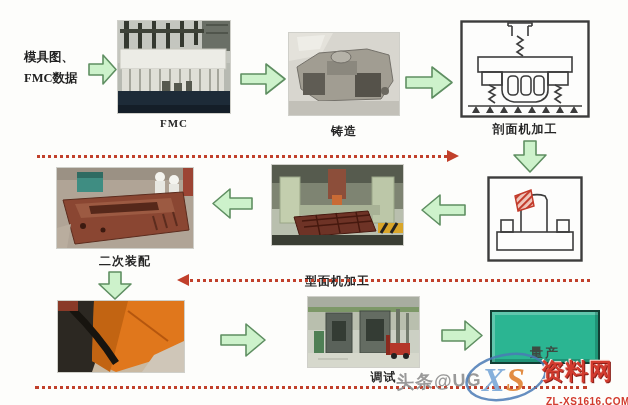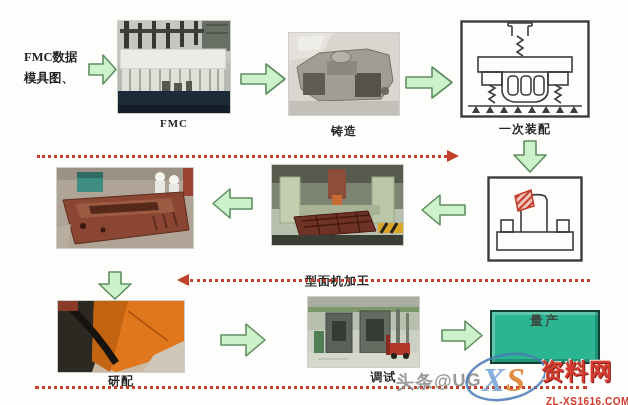--- a/index.html
+++ b/index.html
@@ -28,21 +28,21 @@
   .flip-h{transform:scaleX(-1);}
   .dotline{position:absolute;height:0;border-top:3px dotted var(--dotted-line);}
   .ah-right{position:absolute;width:0;height:0;border-top:6px solid transparent;
     border-bottom:6px solid transparent;border-left:12px solid var(--dotted-line);}
   .ah-left{position:absolute;width:0;height:0;border-top:6px solid transparent;
     border-bottom:6px solid transparent;border-right:12px solid var(--dotted-line);}
   .mass-box{
     position:absolute;left:490px;top:310px;width:106px;height:50px;
     background:var(--mass-production-fill);border:2px solid var(--mass-production-border);
     box-shadow:inset -3px -3px 0 rgba(0,60,45,.28), inset 3px 3px 0 rgba(255,255,255,.25);
-    display:flex;align-items:flex-start;justify-content:center;
+    display:flex;align-items:flex-end;justify-content:center;
     font-family:Liberation Mono, monospace;font-weight:bold;
     font-size:13px;color:#3d4a42;letter-spacing:2px;
   }
   .wm-byline{
     position:absolute;left:396px;top:369px;
     font-size:18px;font-weight:bold;color:var(--watermark-gray);
     transform:rotate(-2deg);letter-spacing:1px;opacity:.9;white-space:nowrap;
   }
   .wm-brand{
     position:absolute;left:541px;top:356px;font-size:23px;font-weight:bold;
@@ -55,22 +55,22 @@
     color:var(--watermark-red);letter-spacing:.5px;white-space:nowrap;margin-top:12px;
   }
   .wm-logo{position:absolute;left:462px;top:349px;}
 </style>
 </head>
 <body>
 
 <div class="canvas">
 
   <div class="input-label">
+    <div>模具图、</div>
     <div>FMC数据</div>
-    <div>模具图、</div>
   </div>
 
   <svg class="arrow" style="left:87px;top:53px" width="31" height="33" viewBox="0 0 31 33">
     <path d="M2,11 L16,11 L16,2 L29,16.5 L16,31 L16,22 L2,22 Z" style="fill:var(--arrow-fill);stroke:var(--arrow-stroke)" stroke-width="1.6" stroke-linejoin="round"></path>
   </svg>
 
   <svg class="photo" style="left:118px;top:21px" width="112" height="92" viewBox="0 0 112 92">
     <rect width="112" height="92" fill="#b7bab2"></rect>
     <rect x="0" y="0" width="112" height="42" fill="#c4c6bf"></rect>
     <rect x="84" y="0" width="28" height="30" fill="#6a6f66"></rect>
@@ -148,21 +148,21 @@
       <path d="M12,93 L16,86 L20,93 Z"></path>
         <path d="M26,93 L30,86 L34,93 Z"></path>
       <path d="M40,93 L44,86 L48,93 Z"></path>
         <path d="M54,93 L58,86 L62,93 Z"></path>
       <path d="M68,93 L72,86 L76,93 Z"></path>
         <path d="M82,93 L86,86 L90,93 Z"></path>
       <path d="M96,93 L100,86 L104,93 Z"></path>
         <path d="M110,93 L114,86 L118,93 Z"></path>
     </g>
   </svg>
-  <div class="caption" style="left:460px;top:121px;width:130px">一次装配</div>
+  <div class="caption" style="left:460px;top:121px;width:130px">剖面机加工</div>
 
   <svg class="arrow" style="left:511px;top:139px" width="38" height="35" viewBox="0 0 38 35">
     <path d="M13,2 L25,2 L25,16 L35,16 L19,33 L3,16 L13,16 Z" style="fill:var(--arrow-fill);stroke:var(--arrow-stroke)" stroke-width="1.6" stroke-linejoin="round"></path>
   </svg>
 
   <div class="dotline" style="left:37px;top:155px;width:410px"></div>
   <div class="ah-right" style="left:447px;top:150px"></div>
 
   <svg class="photo" style="left:57px;top:168px" width="136" height="80" viewBox="0 0 136 80">
     <rect width="136" height="80" fill="#b0a496"></rect>
@@ -179,20 +179,21 @@
     <polygon points="32,38 100,34 102,42 34,46" fill="#56281a"></polygon>
     <g stroke="#5c2c1e" stroke-width="2">
       <line x1="96" y1="48" x2="100" y2="62"></line>
         <line x1="106" y1="46" x2="110" y2="60"></line>
       <line x1="116" y1="44" x2="120" y2="58"></line>
     </g>
     <circle cx="26" cy="58" r="3" fill="#3c1a10"></circle>
     <circle cx="46" cy="62" r="2.5" fill="#3c1a10"></circle>
     <polygon points="0,60 14,56 10,80 0,80" fill="#b9ad9e"></polygon>
   </svg>
+  <div class="caption" style="left:57px;top:253px;width:136px">二次装配</div>
 
   <svg class="arrow flip-h" style="left:211px;top:186px" width="43" height="35" viewBox="0 0 43 35">
     <path d="M2,12 L24,12 L24,3 L41,17.5 L24,32 L24,23 L2,23 Z" style="fill:var(--arrow-fill);stroke:var(--arrow-stroke)" stroke-width="1.6" stroke-linejoin="round"></path>
   </svg>
 
   <svg class="photo" style="left:272px;top:165px" width="131" height="80" viewBox="0 0 131 80">
     <rect width="131" height="80" fill="#b9bfae"></rect>
     <rect x="0" y="0" width="131" height="18" fill="#565b4e"></rect>
     <rect x="0" y="18" width="131" height="26" fill="#7e8472"></rect>
     <rect x="8" y="12" width="20" height="46" fill="#c3ceae" stroke="#9aa687"></rect>
@@ -248,21 +249,20 @@
   <svg class="photo" style="left:58px;top:301px" width="126" height="71" viewBox="0 0 126 71">
     <rect width="126" height="71" fill="#c9b9a2"></rect>
     <polygon points="0,0 58,0 34,71 0,71" fill="#2c2822"></polygon>
     <polygon points="36,0 126,0 126,50 58,71 34,60" fill="#e0771c"></polygon>
     <polygon points="36,0 70,0 52,71 34,60" fill="#c26412"></polygon>
     <path d="M14,8 C30,24 44,40 58,62" stroke="#17140f" stroke-width="7" fill="none"></path>
     <polygon points="96,54 126,40 126,71 84,71" fill="#cfc6b8"></polygon>
     <rect x="0" y="0" width="20" height="10" fill="#8a3a28"></rect>
     <line x1="70" y1="10" x2="110" y2="40" stroke="#b5560e" stroke-width="2"></line>
   </svg>
-  <div class="caption" style="left:58px;top:373px;width:126px">研配</div>
 
   <svg class="arrow" style="left:219px;top:321px" width="48" height="38" viewBox="0 0 48 38">
     <path d="M2,14 L27,14 L27,3 L46,19 L27,35 L27,24 L2,24 Z" style="fill:var(--arrow-fill);stroke:var(--arrow-stroke)" stroke-width="1.6" stroke-linejoin="round"></path>
   </svg>
 
   <svg class="photo" style="left:308px;top:297px" width="111" height="70" viewBox="0 0 111 70">
     <rect width="111" height="70" fill="#ccd0c4"></rect>
     <rect x="0" y="0" width="111" height="10" fill="#a8ada0"></rect>
     <rect x="0" y="10" width="111" height="5" fill="#7d9868"></rect>
     <rect x="0" y="15" width="111" height="18" fill="#b9bfae"></rect>

